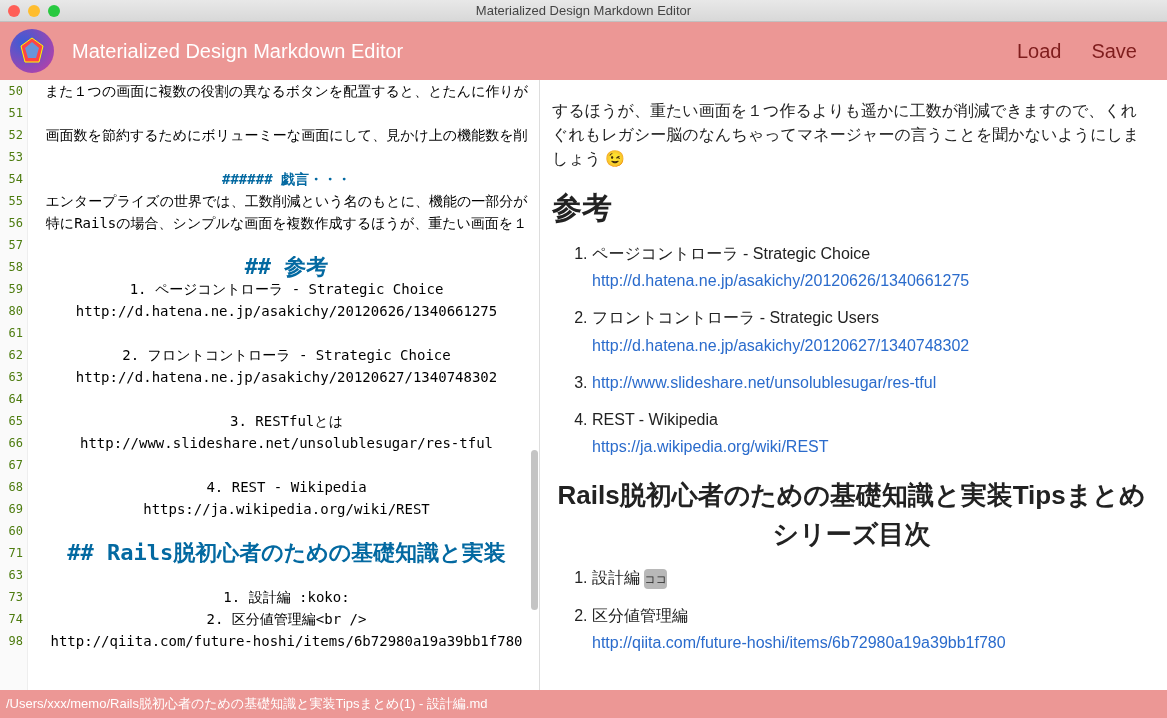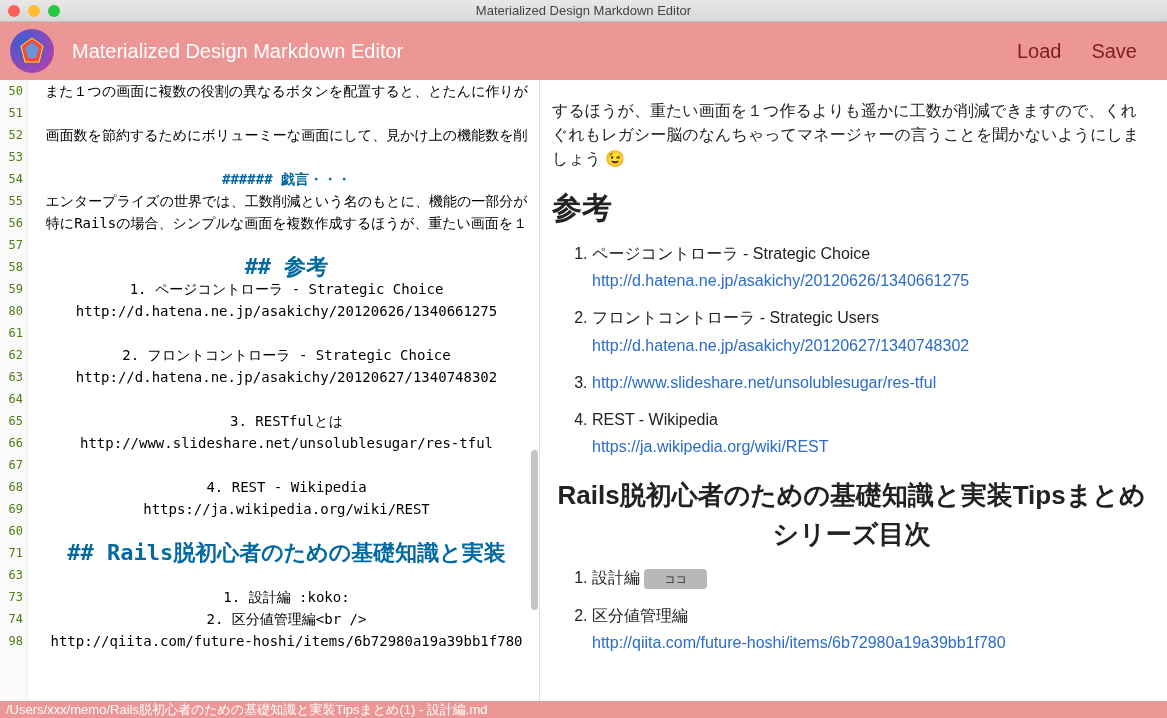--- a/index.html
+++ b/index.html
@@ -125,35 +125,35 @@
   position: relative;
   margin-top: 9px;
 }
 .preview-pane p { margin: 6px 0; }
 .preview-pane h1 { font-size: 30px; font-weight: bold; margin: 14px 0 10px; }
 .preview-pane h2 { font-size: 26px; font-weight: bold; margin: 16px 0 10px; text-align: center; }
 .preview-pane ol { padding-left: 40px; margin: 10px 0; }
 .preview-pane li { margin: 10px 0; line-height: 1.7; }
 .preview-pane a { color: #2a6bcc; text-decoration: none; }
 .statusbar {
-  height: 17px;
+  height: 28px;
   background: #ec9795;
   color: #fff;
   font-size: 13px;
   display: flex;
   align-items: center;
   padding: 8px 6px;
   flex-shrink: 0;
 }
 .koko-badge {
   display: inline-block;
   background: #b8b8b8;
   border-radius: 4px;
   font-size: 11px;
-  padding: 1px 20px;
+  padding: 1px 0;
   vertical-align: middle;
 }
 </style>
 </head>
 <body>
 
 <div class="titlebar">
   <div class="traffic-lights">
     <div class="light red"></div>
     <div class="light yellow"></div>

